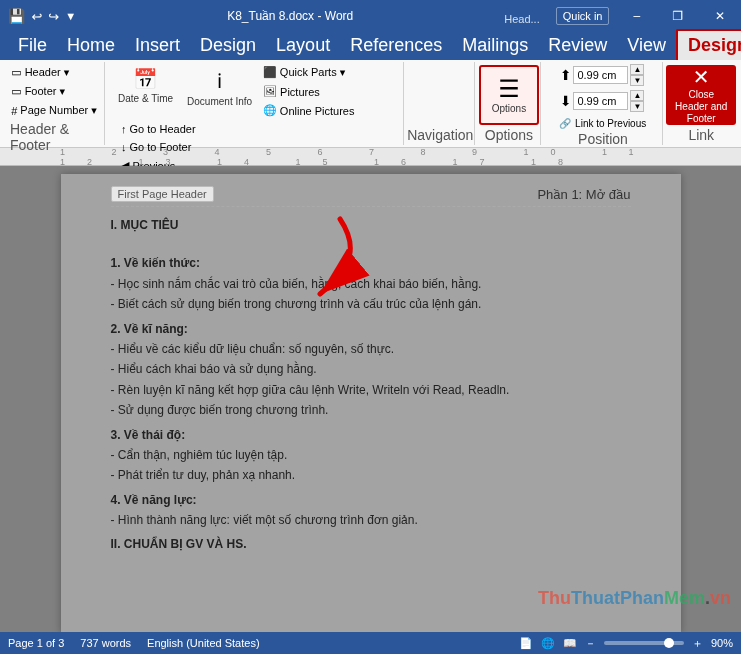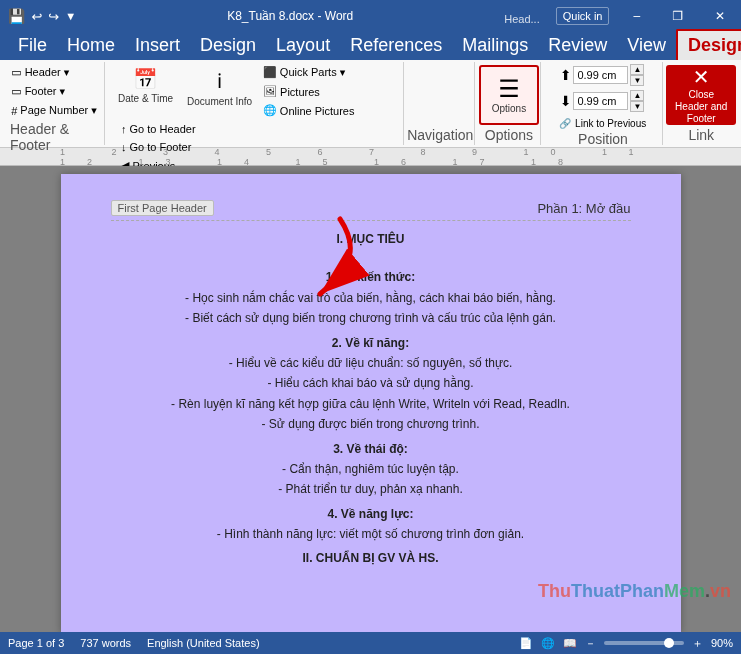--- a/index.html
+++ b/index.html
@@ -172,27 +172,26 @@
     #doc-area {
       background: #808080;
       height: calc(654px - 32px - 28px - 88px - 18px - 22px);
       overflow: hidden;
       display: flex;
       justify-content: center;
       padding-top: 8px;
       position: relative;
     }
     #doc-page {
-      background: #c4b5fd;
+      background: #a3a3a3;
       width: 620px;
       min-height: 460px;
-      padding: 26px 50px;
+      padding: 12px 50px;
       position: relative;
       box-shadow: 0 0 8px rgba(0,0,0,0.3);
-      text-align: center;
     }
     .header-bar {
       border-bottom: 1px dashed #aaa;
       padding-bottom: 4px;
       margin-bottom: 8px;
       display: flex;
       justify-content: space-between;
       align-items: center;
     }
     .header-tab {
@@ -231,21 +230,21 @@
       gap: 16px;
     }
     .status-item { display: flex; align-items: center; gap: 4px; }
     .status-right { margin-left: auto; display: flex; align-items: center; gap: 8px; }
     .zoom-slider { width: 80px; height: 4px; background: rgba(255,255,255,0.4); border-radius: 2px; position: relative; cursor: pointer; }
     .zoom-thumb { width: 10px; height: 10px; background: white; border-radius: 50%; position: absolute; top: -3px; right: 10px; }
 
     
     #watermark {
       position: absolute;
-      bottom: 30px;
+      bottom: 23px;
       right: 10px;
       font-size: 18px;
       font-weight: bold;
       opacity: 0.7;
       z-index: 50;
       margin-left: 14px;
     }
     #watermark .thu { color: #e74c3c; }
     #watermark .thuat { color: #2980b9; }
     #watermark .phan { color: #2980b9; }

